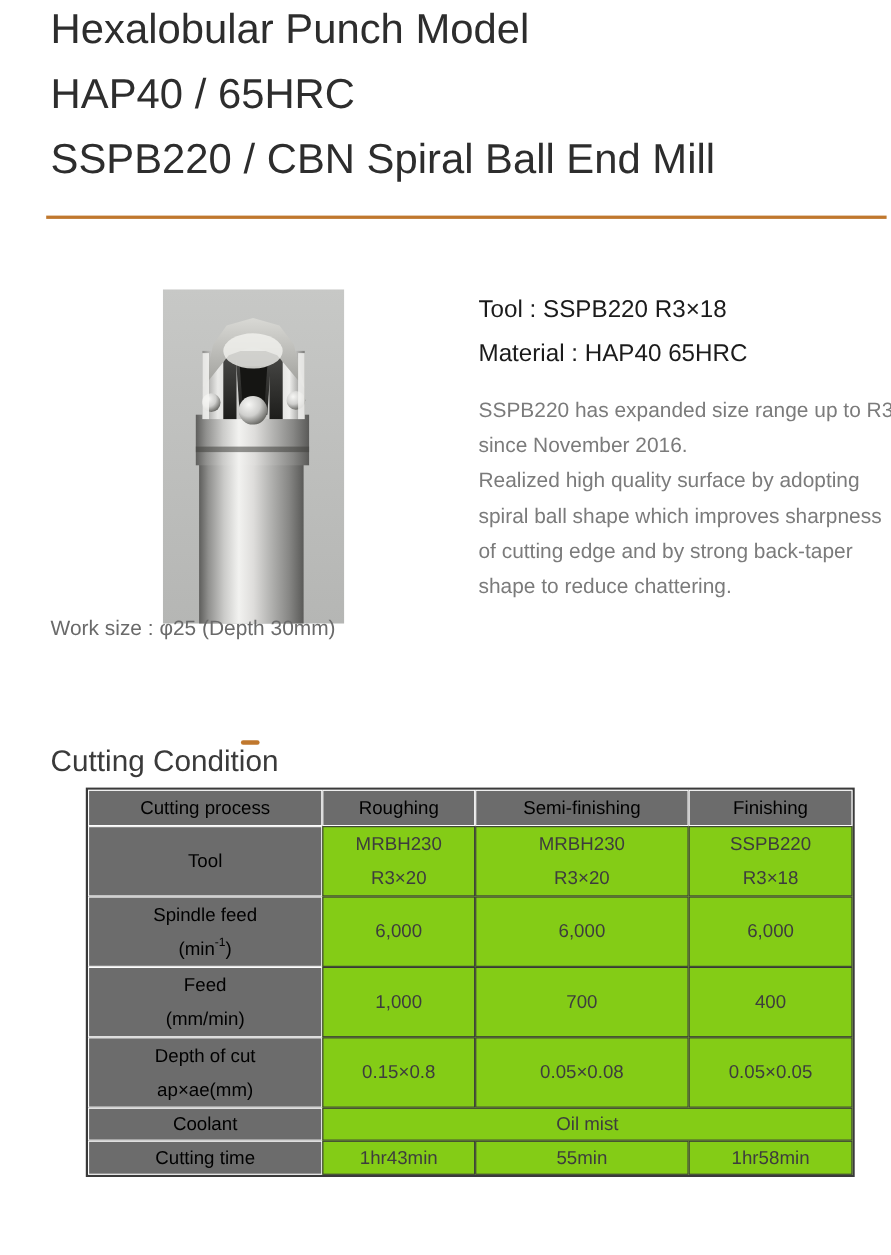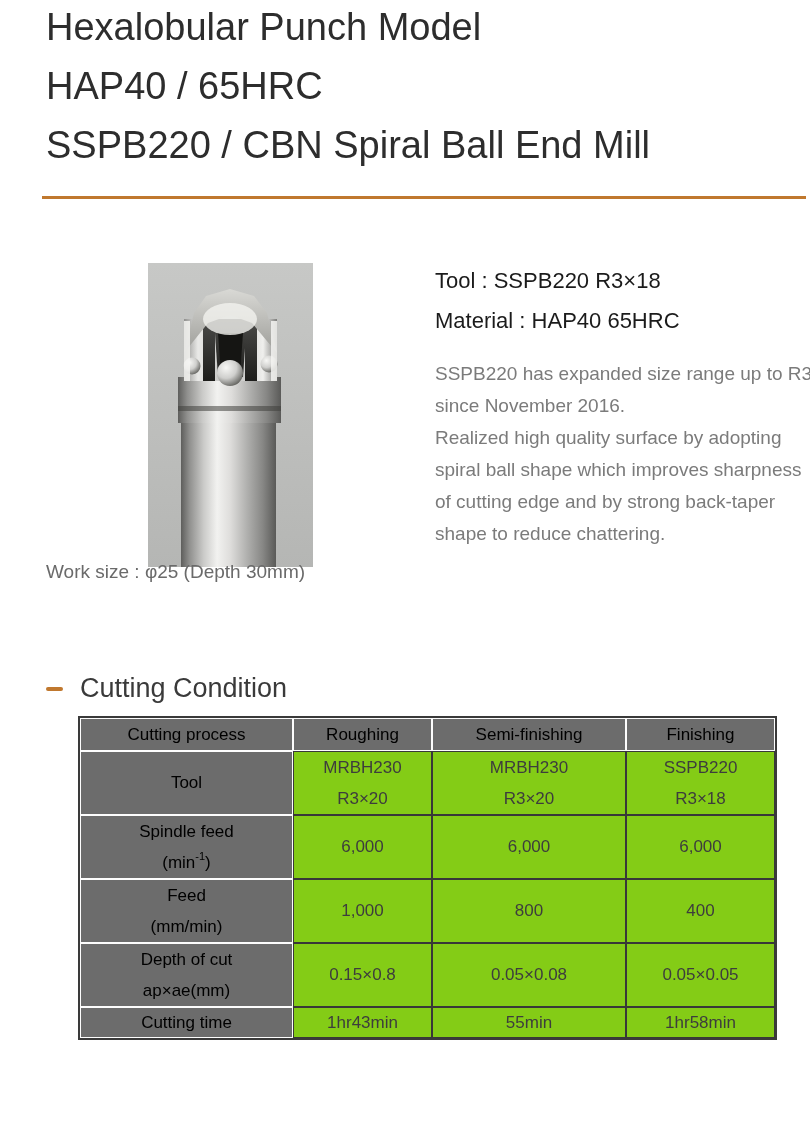--- a/index.html
+++ b/index.html
@@ -66,21 +66,22 @@
     font-size: 19px;
     color: #6a6a6a;
   }
 
   
   .section-heading {
     position: absolute;
     left: 46px;
     top: 673px;
     display: flex;
-    align-items: center;
+    align-items: flex-end;
+    flex-direction: column;
   }
   .section-marker {
     width: 17px;
     height: 4px;
     border-radius: 2px;
     background: #c0782e;
     margin-right: 17px;
   }
   .section-title {
     font-size: 27px;
@@ -265,32 +266,36 @@
         <td>6,000</td>
         <td>6,000</td>
         <td>6,000</td>
       </tr>
       <tr class="r-feed">
         <th class="dark two-line">
           <div>Feed</div>
           <div>(mm/min)</div>
         </th>
         <td>1,000</td>
-        <td>800</td>
+        <td>700</td>
         <td>400</td>
       </tr>
       <tr class="r-depth">
         <th class="dark two-line">
           <div>Depth of cut</div>
           <div>ap×ae(mm)</div>
         </th>
         <td>0.15×0.8</td>
         <td>0.05×0.08</td>
         <td>0.05×0.05</td>
       </tr>
+      <tr class="r-coolant">
+        <th class="dark">Coolant</th>
+        <td colspan="3">Oil mist</td>
+      </tr>
       <tr class="r-time">
         <th class="dark">Cutting time</th>
         <td>1hr43min</td>
         <td>55min</td>
         <td>1hr58min</td>
       </tr>
     </tbody>
   </table>
 
 </div>

